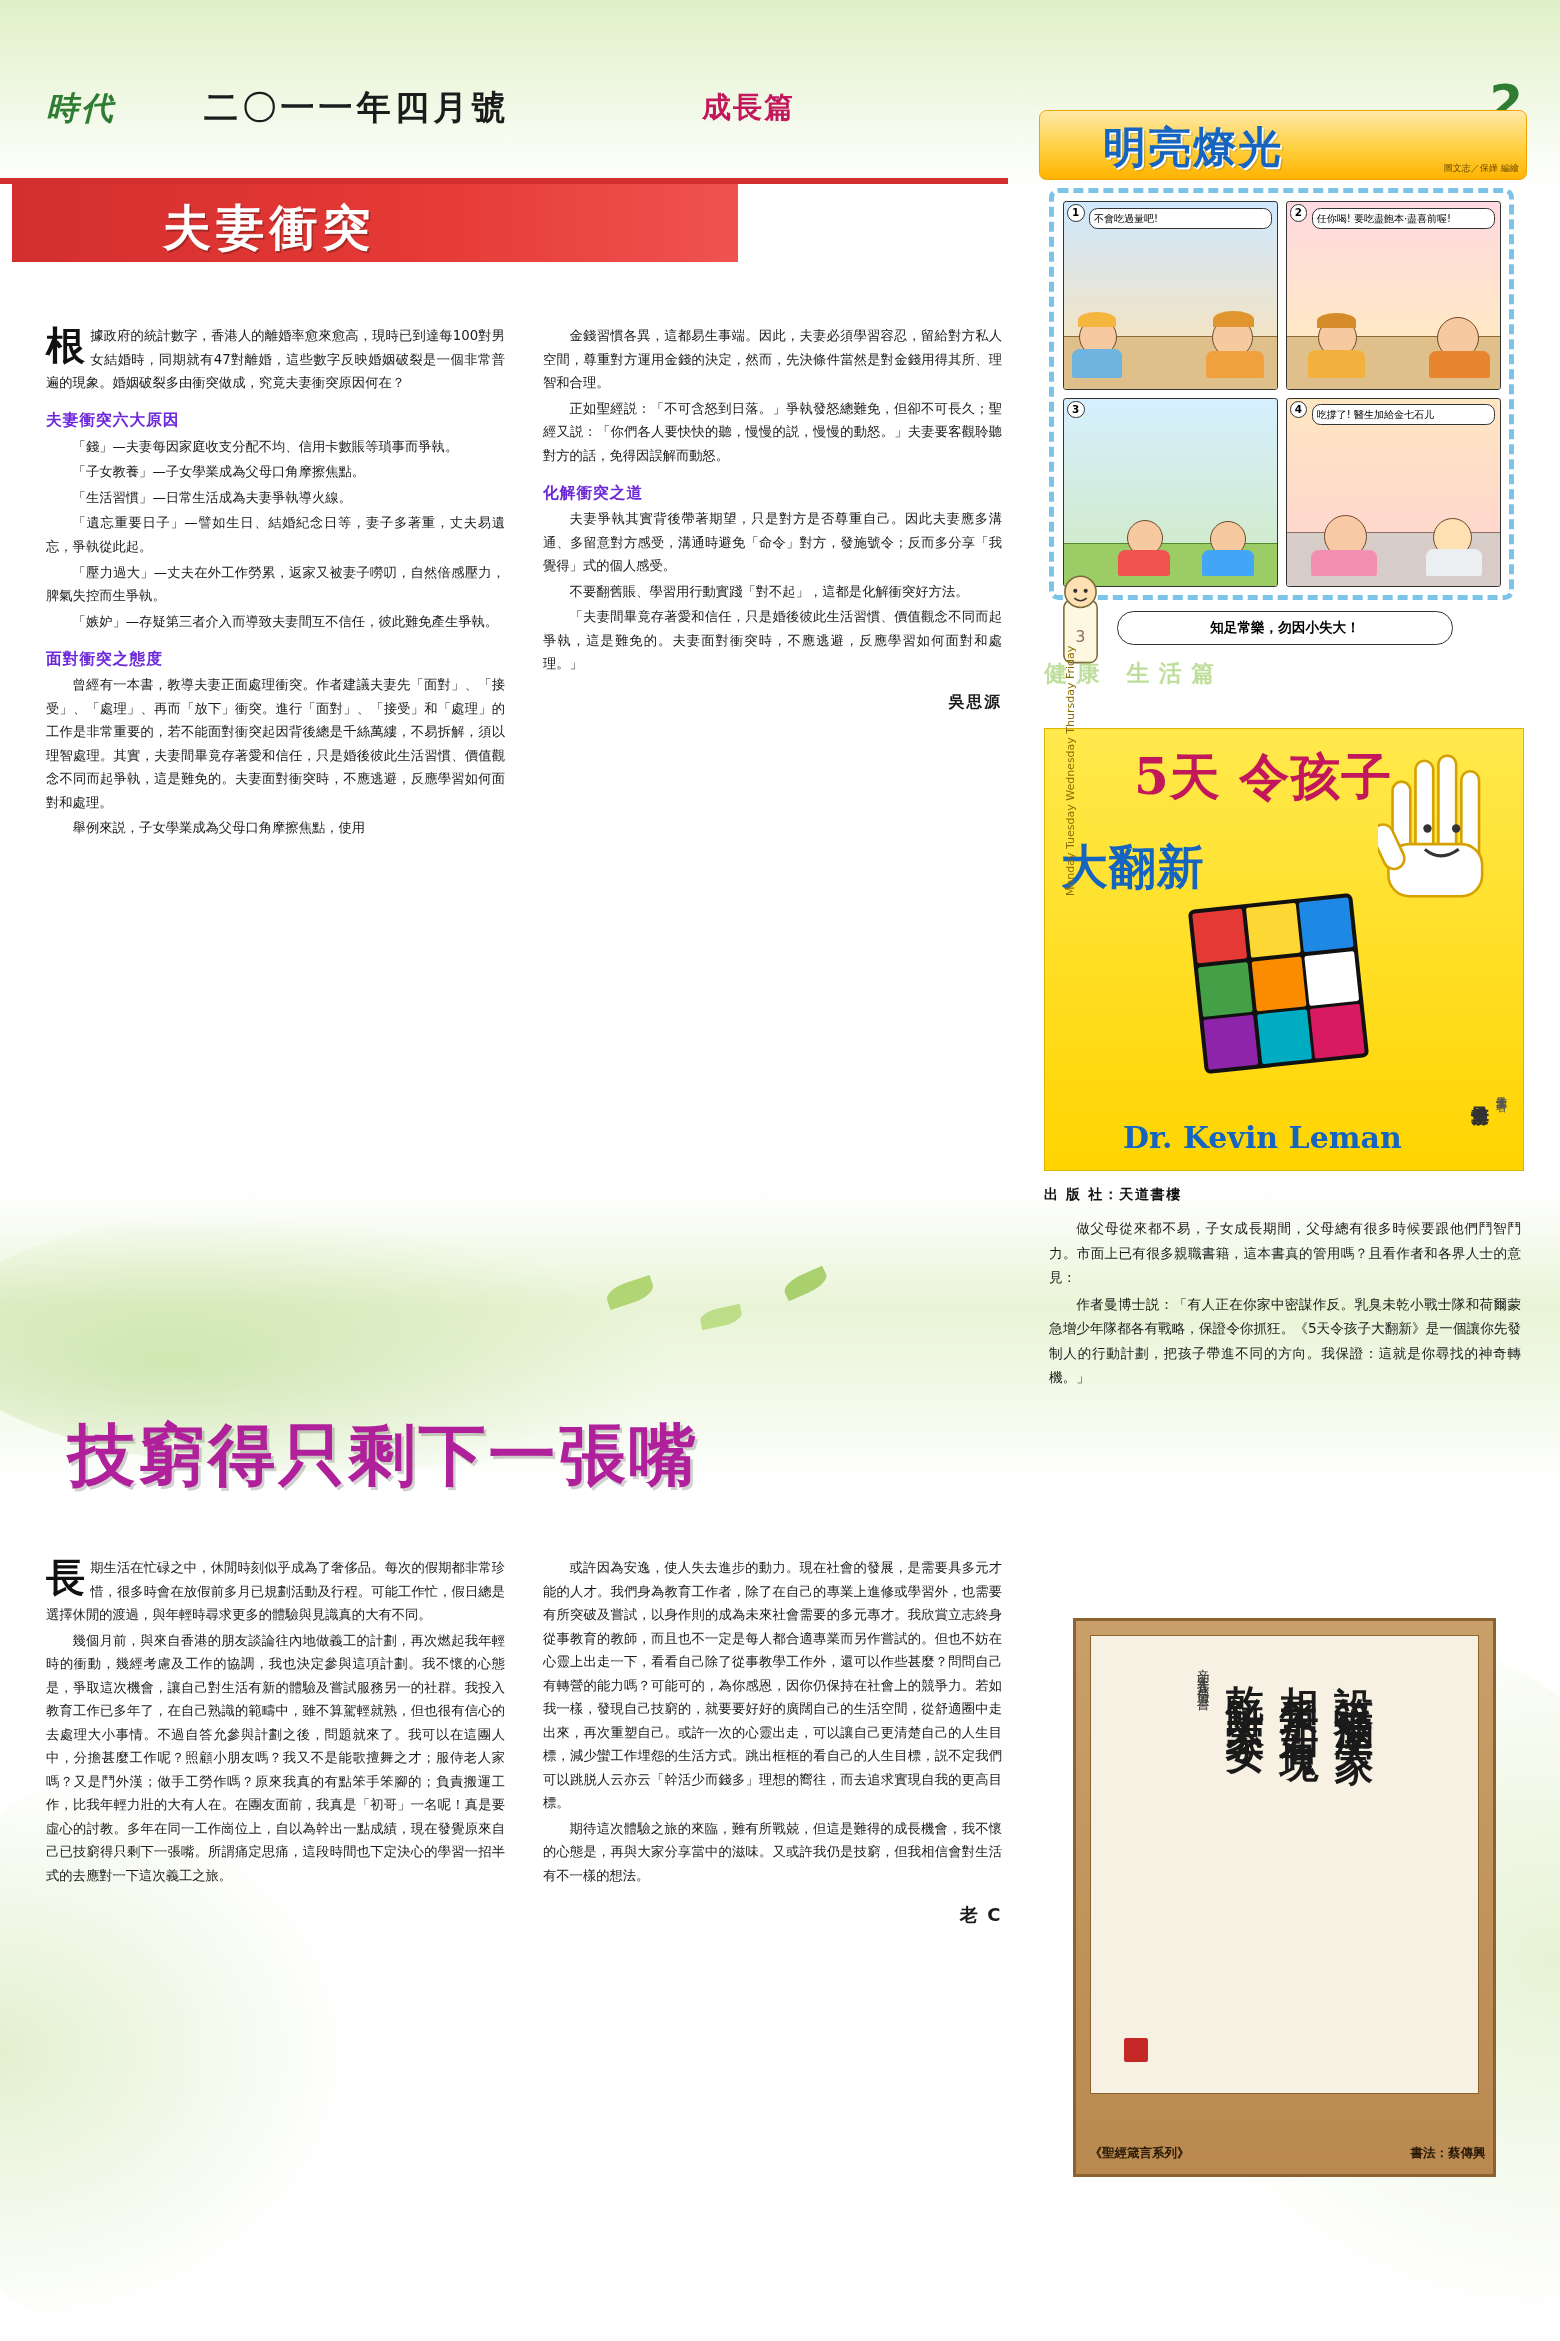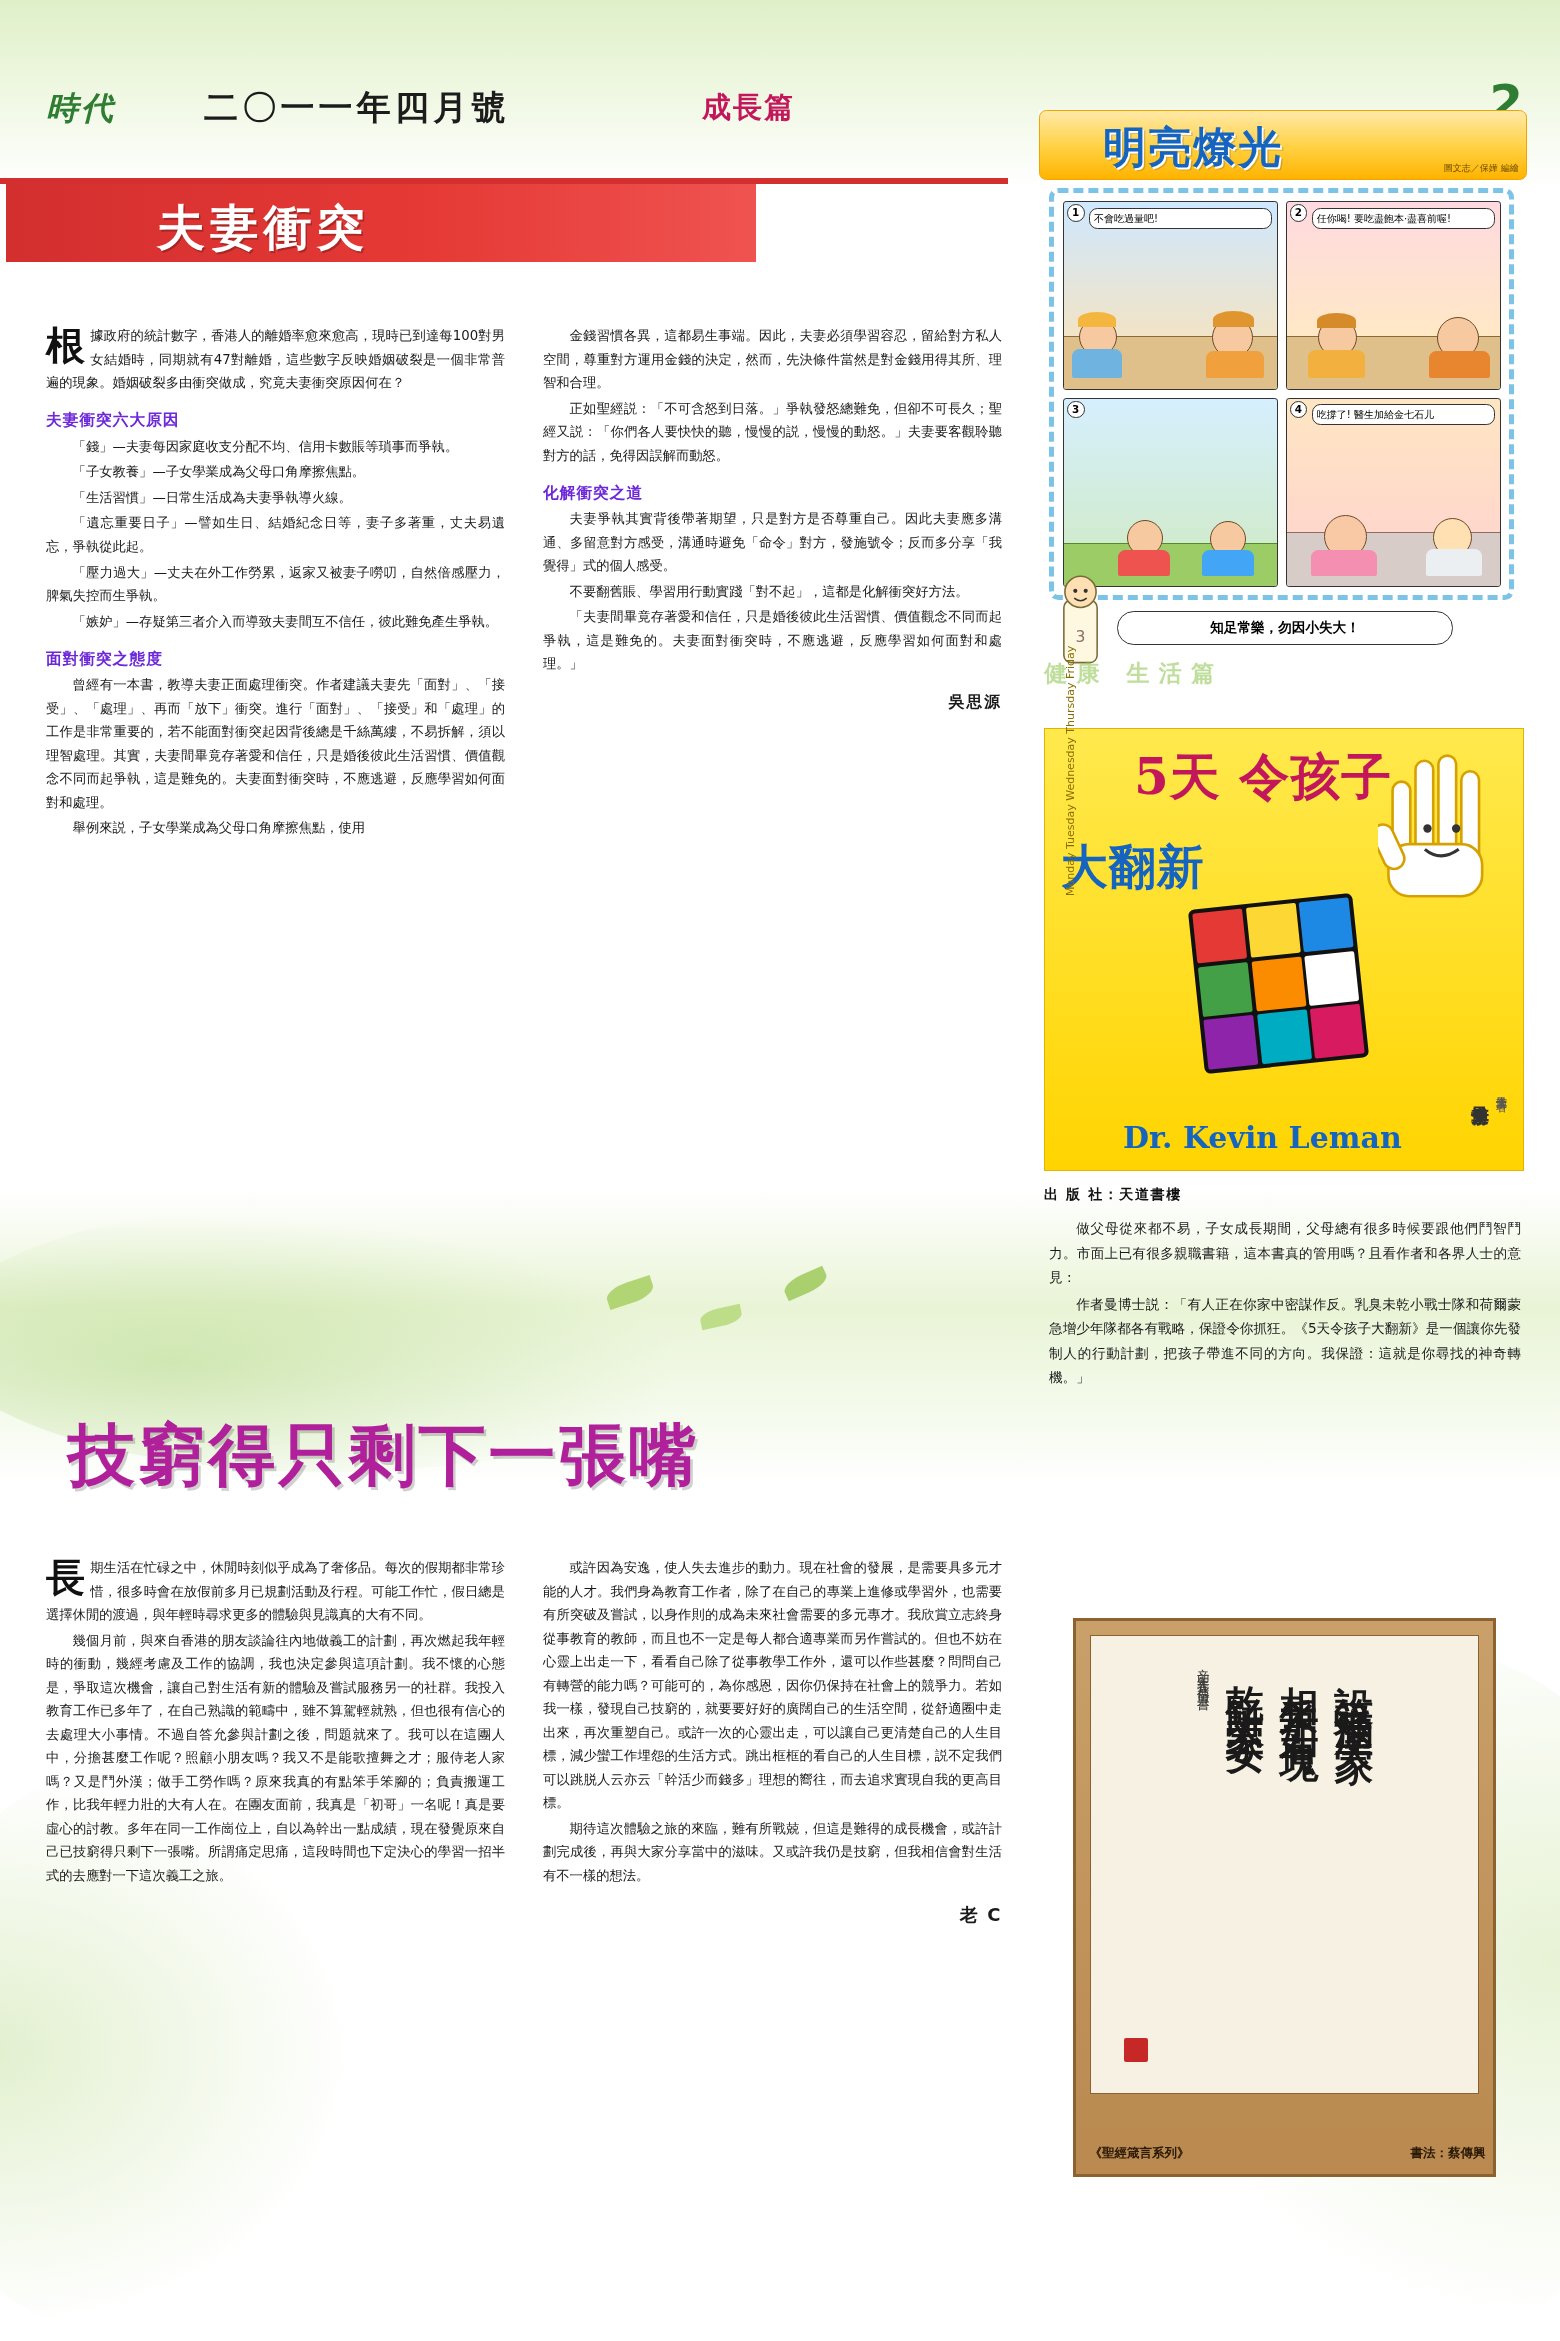--- a/index.html
+++ b/index.html
@@ -57,23 +57,22 @@
   .mh-page{
     position:absolute;right:38px;top:32px;font-size:48px;font-weight:bold;
     color:#2f7d32;font-family:"DejaVu Sans","Liberation Sans",sans-serif;
   }
   .mh-rule{
     position:absolute;left:0;top:178px;width:1008px;height:6.3px;background:#d32f2f;
   }
 
   
   .banner1{
-    position:absolute;left:6px;top:184px;width:726px;height:78px;
+    position:absolute;left:12px;top:184px;width:726px;height:78px;
     background:linear-gradient(90deg,#d32f2f 0%,#e53935 55%,#ef5350 100%);
-    padding-left:24px;
   }
   .banner1 .txt{
     position:absolute;left:151px;top:11.5px;color:#fff;font-size:48px;font-weight:bold;
     font-family:"DejaVu Serif","Liberation Serif",serif;letter-spacing:5.2px;
     text-shadow:1.6px 1.6px 0 rgba(0,0,0,.25);
   }
 
   
   .col{
     position:absolute;font-family:"DejaVu Sans","Liberation Sans",sans-serif;
@@ -283,21 +282,21 @@
 
 <div class="title2">技窮得只剩下一張嘴</div>
 
 <div class="col" id="a2c1">
   <p class="noind"><span class="dropcap">長</span><span>期生活在忙碌之中，休閒時刻似乎成為了奢侈品。每次的假期都非常珍惜，很多時會在放假前多月已規劃活動及行程。可能工作忙，假日總是選擇休閒的渡過，與年輕時尋求更多的體驗與見識真的大有不同。</span></p>
   <p>幾個月前，與來自香港的朋友談論往內地做義工的計劃，再次燃起我年輕時的衝動，幾經考慮及工作的協調，我也決定參與這項計劃。我不懷的心態是，爭取這次機會，讓自己對生活有新的體驗及嘗試服務另一的社群。我投入教育工作已多年了，在自己熟識的範疇中，雖不算駕輕就熟，但也很有信心的去處理大小事情。不過自答允參與計劃之後，問題就來了。我可以在這團人中，分擔甚麼工作呢？照顧小朋友嗎？我又不是能歌擅舞之才；服侍老人家嗎？又是鬥外漢；做手工勞作嗎？原來我真的有點笨手笨腳的；負責搬運工作，比我年輕力壯的大有人在。在團友面前，我真是「初哥」一名呢！真是要虛心的討教。多年在同一工作崗位上，自以為幹出一點成績，現在發覺原來自己已技窮得只剩下一張嘴。所謂痛定思痛，這段時間也下定決心的學習一招半式的去應對一下這次義工之旅。</p>
 </div>
 
 <div class="col" id="a2c2">
   <p>或許因為安逸，使人失去進步的動力。現在社會的發展，是需要具多元才能的人才。我們身為教育工作者，除了在自己的專業上進修或學習外，也需要有所突破及嘗試，以身作則的成為未來社會需要的多元專才。我欣賞立志終身從事教育的教師，而且也不一定是每人都合適專業而另作嘗試的。但也不妨在心靈上出走一下，看看自己除了從事教學工作外，還可以作些甚麼？問問自己有轉營的能力嗎？可能可的，為你感恩，因你仍保持在社會上的競爭力。若如我一樣，發現自己技窮的，就要要好好的廣闊自己的生活空間，從舒適圈中走出來，再次重塑自己。或許一次的心靈出走，可以讓自己更清楚自己的人生目標，減少蠻工作埋怨的生活方式。跳出框框的看自己的人生目標，説不定我們可以跳脱人云亦云「幹活少而錢多」理想的嚮往，而去追求實現自我的更高目標。</p>
-  <p>期待這次體驗之旅的來臨，難有所戰兢，但這是難得的成長機會，或許計劃完成後，再與大家分享當中的滋味。又或許我仍是技窮，但我相信會對生活有不一樣的想法。</p>
+  <p>期待這次體驗之旅的來臨，難有所戰兢，但這是難得的成長機會，我不懷的心態是，再與大家分享當中的滋味。又或許我仍是技窮，但我相信會對生活有不一樣的想法。</p>
   <div class="byline2">老 C</div>
 </div>
 
 <div class="comic">
   <div class="comic-logo">
     <div class="t">明亮燎光</div>
     <div class="credit">圖文志／保嬅 編繪</div>
   </div>
 
   <div class="comic-frame">

